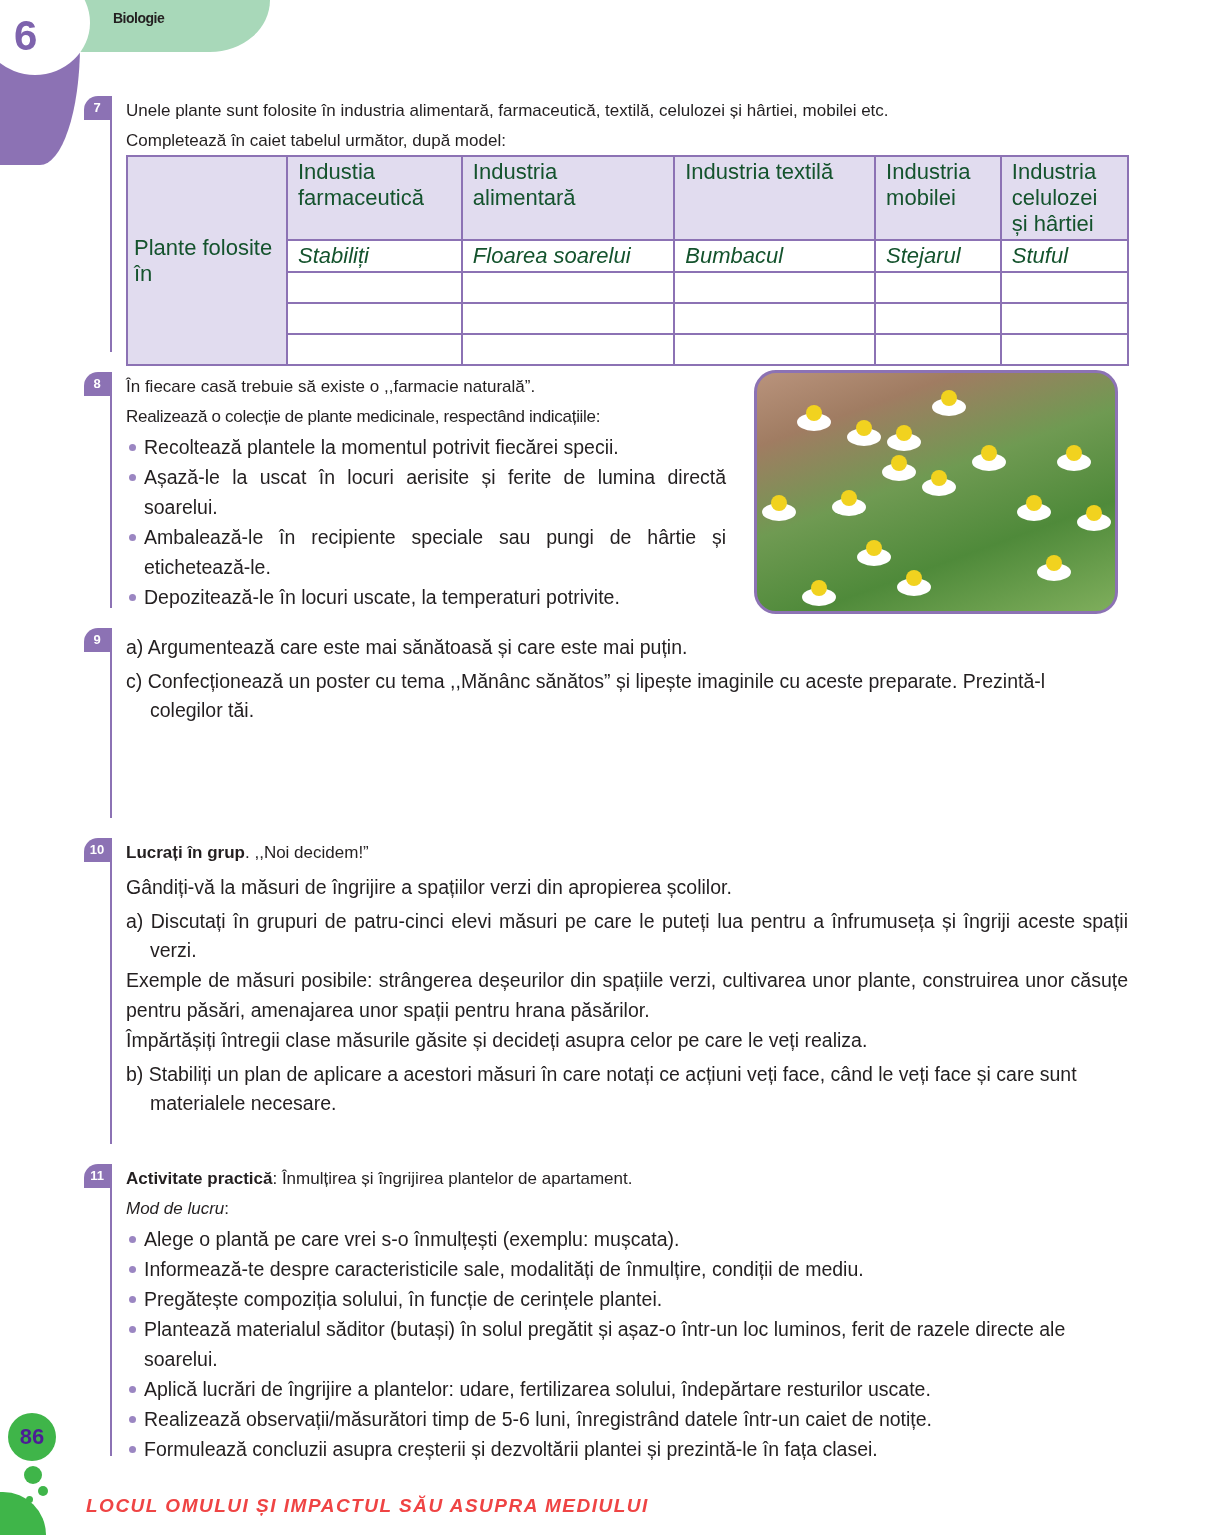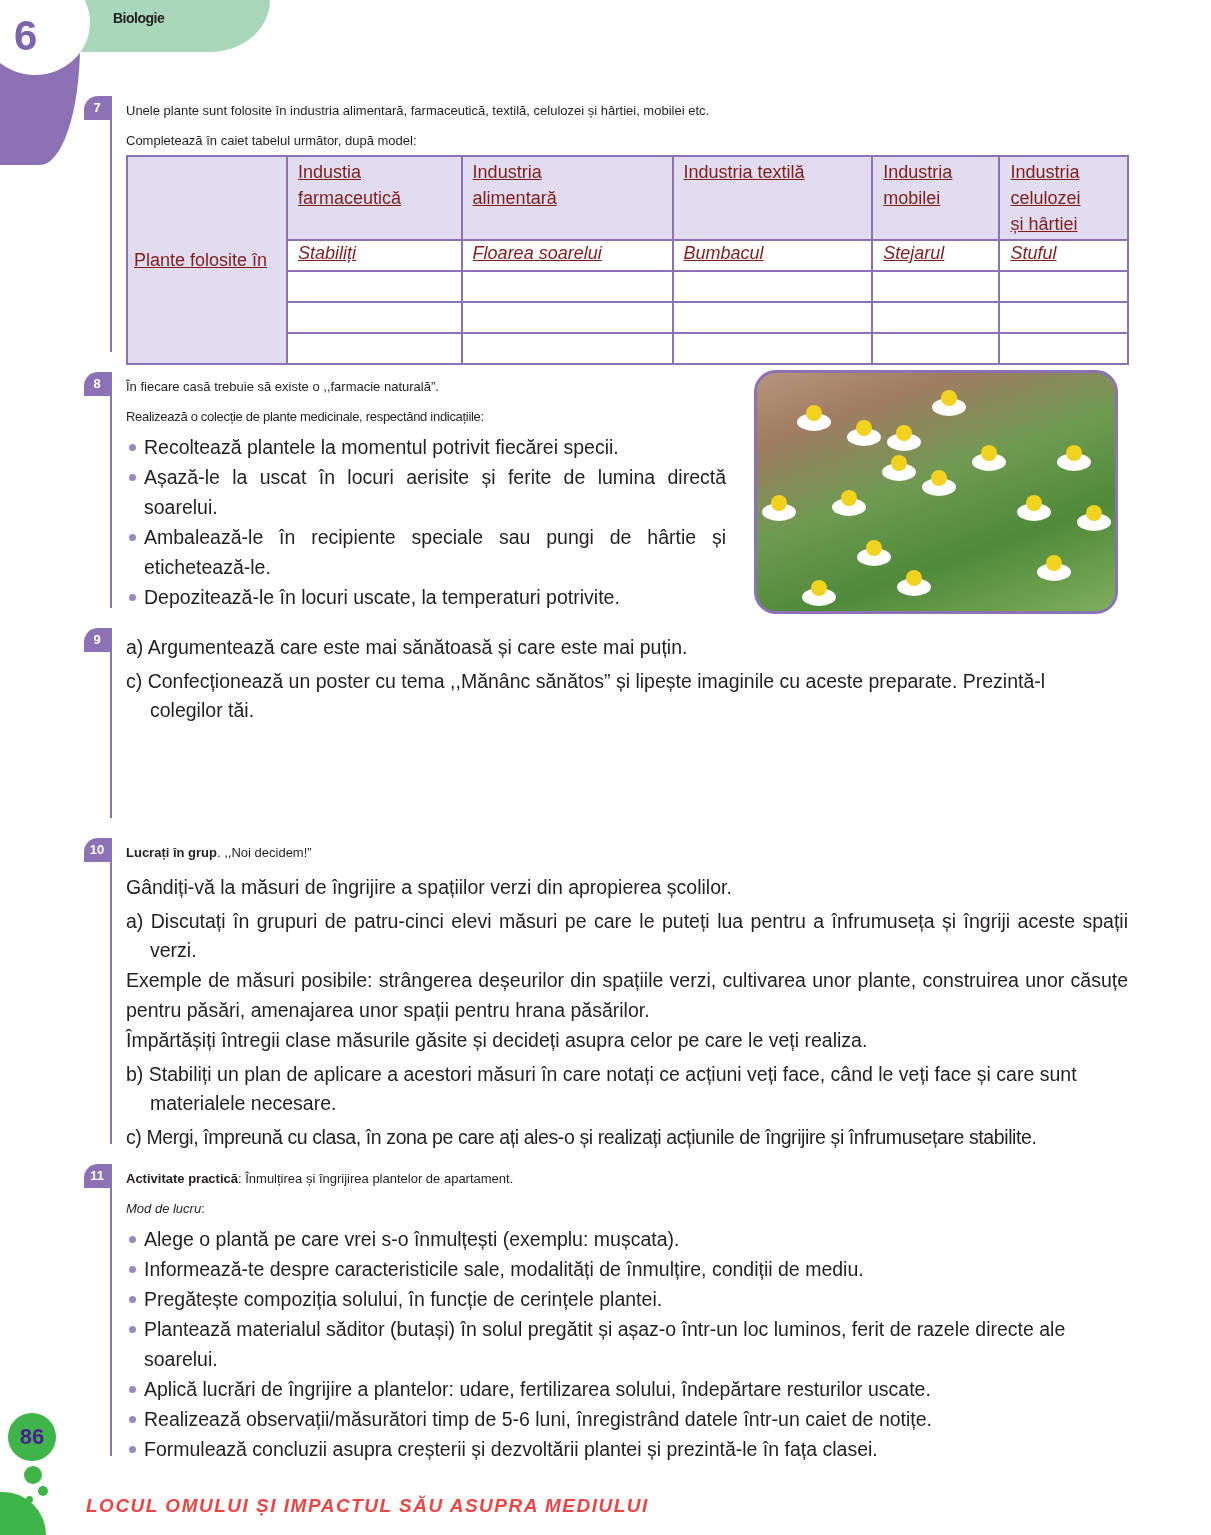--- a/index.html
+++ b/index.html
@@ -9,30 +9,30 @@
     
     #hdr-green { left:0; top:0; width:270px; height:52px; background:#a8d8b9; border-bottom-right-radius:60px 52px; }
     #hdr-purple { left:0; top:0; width:80px; height:165px; background:#8c72b4; border-bottom-right-radius:40px 120px; }
     #hdr-circle { left:-20px; top:-30px; width:110px; height:105px; background:#ffffff; border-radius:50%; }
     #chapter-num { left:14px; top:12px; font-size:42px; font-weight:bold; color:#7e63ad; }
     #subject { left:113px; top:10px; font-size:14px; font-weight:bold; color:#231f20; letter-spacing:-0.5px; }
     
     .ex { position:absolute; left:110px; border-left:2px solid #8c72b4; padding-left:14px; }
     .badge { position:absolute; left:-28px; top:0; width:26px; height:24px; background:#8c72b4; color:#fff;
       font-size:13px; font-weight:bold; text-align:center; line-height:24px; border-top-left-radius:14px; }
-    .line { font-size:13px; line-height:30px; white-space:nowrap; }
+    .line { font-size:17px; line-height:30px; white-space:nowrap; }
     .para { font-size:19.5px; line-height:30px; }
     .bul { position:relative; padding-left:18px; font-size:19.5px; line-height:30px; }
     .bul::before { content:""; position:absolute; left:3px; top:12px; width:7px; height:7px; border-radius:50%; background:#9b86c2; }
     .sub { padding-left:24px; text-indent:-24px; font-size:19.5px; line-height:29px; margin-top:5px; }
     .justify { text-align:justify; }
     b { font-weight:bold; }
     
     table { border-collapse:collapse; position:absolute; left:126px; top:155px; width:1003px; }
-    td { border:2px solid #8c72b4; font-size:18px; color:#7f1d1d; vertical-align:top; padding:2px 10px;text-decoration:underline; }
+    td { border:2px solid #8c72b4; font-size:22px; color:#14532d; vertical-align:top; padding:2px 10px; }
     td.h { background:#e1dcef; height:76px; line-height:26px; }
     td.rowhead { background:#e1dcef; vertical-align:middle; width:146px; padding:0 6px; }
     td.e { height:25px; font-style:italic; }
     
     #photo { left:754px; top:370px; width:358px; height:238px; border:3px solid #8c72b4; border-radius:22px; overflow:hidden;
       background:linear-gradient(160deg,#b9937c 0%,#a07c62 20%,#6f9a52 45%,#4f8a3a 70%,#7fae5c 100%); }
     .flower { position:absolute; width:34px; height:18px; background:#fff; border-radius:50%; }
     .flower::after { content:""; position:absolute; left:9px; top:-8px; width:16px; height:16px; border-radius:50%; background:#f1d21f; }
     
     #pg-circle { left:8px; top:1413px; width:48px; height:48px; background:#3fb549; border-radius:50%; color:#4c1d95; font-weight:bold;
@@ -130,21 +130,20 @@
 </div>
 
 <div class="ex" style="top:838px; width:1002px; height:306px;">
   <div class="badge">10</div>
   <div class="line"><b>Lucrați în grup</b><span>. ,,Noi decidem!”</span></div>
   <div class="para" style="margin-top:4px;">Gândiți-vă la măsuri de îngrijire a spațiilor verzi din apropierea școlilor.</div>
   <div class="sub justify">a) Discutați în grupuri de patru-cinci elevi măsuri pe care le puteți lua pentru a înfrumuseța și îngriji aceste spații verzi.</div>
   <div class="para justify">Exemple de măsuri posibile: strângerea deșeurilor din spațiile verzi, cultivarea unor plante, construirea unor căsuțe pentru păsări, amenajarea unor spații pentru hrana păsărilor.</div>
   <div class="para">Împărtășiți întregii clase măsurile găsite și decideți asupra celor pe care le veți realiza.</div>
   <div class="sub">b) Stabiliți un plan de aplicare a acestori măsuri în care notați ce acțiuni veți face, când le veți face și care sunt materialele necesare.</div>
-  <div class="sub" style="letter-spacing:-0.4px;white-space:nowrap;">c) Mergi, împreună cu clasa, în zona pe care ați ales-o și realizați acțiunile de îngrijire și înfrumusețare stabilite.</div>
 </div>
 
 <div class="ex" style="top:1164px; width:1002px; height:292px;">
   <div class="badge">11</div>
   <div class="line"><b>Activitate practică</b><span>: Înmulțirea și îngrijirea plantelor de apartament.</span></div>
   <div class="line"><i>Mod de lucru</i><span>:</span></div>
   <div class="bul">Alege o plantă pe care vrei s-o înmulțești (exemplu: mușcata).</div>
   <div class="bul">Informează-te despre caracteristicile sale, modalități de înmulțire, condiții de mediu.</div>
   <div class="bul">Pregătește compoziția solului, în funcție de cerințele plantei.</div>
   <div class="bul">Plantează materialul săditor (butași) în solul pregătit și așaz-o într-un loc luminos, ferit de razele directe ale soarelui.</div>

